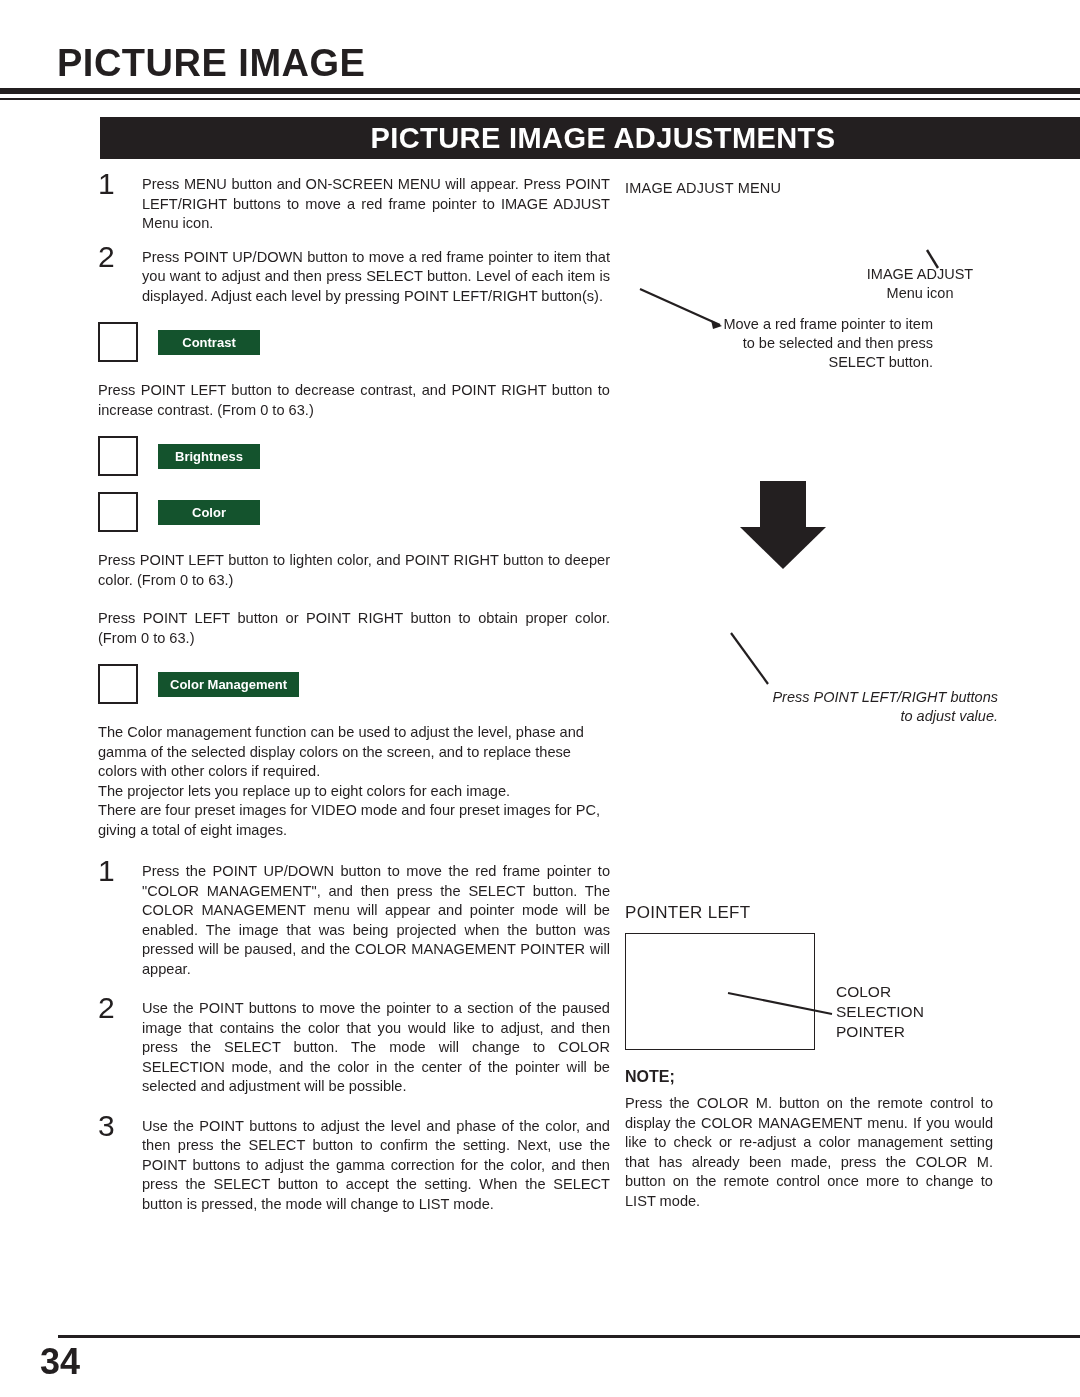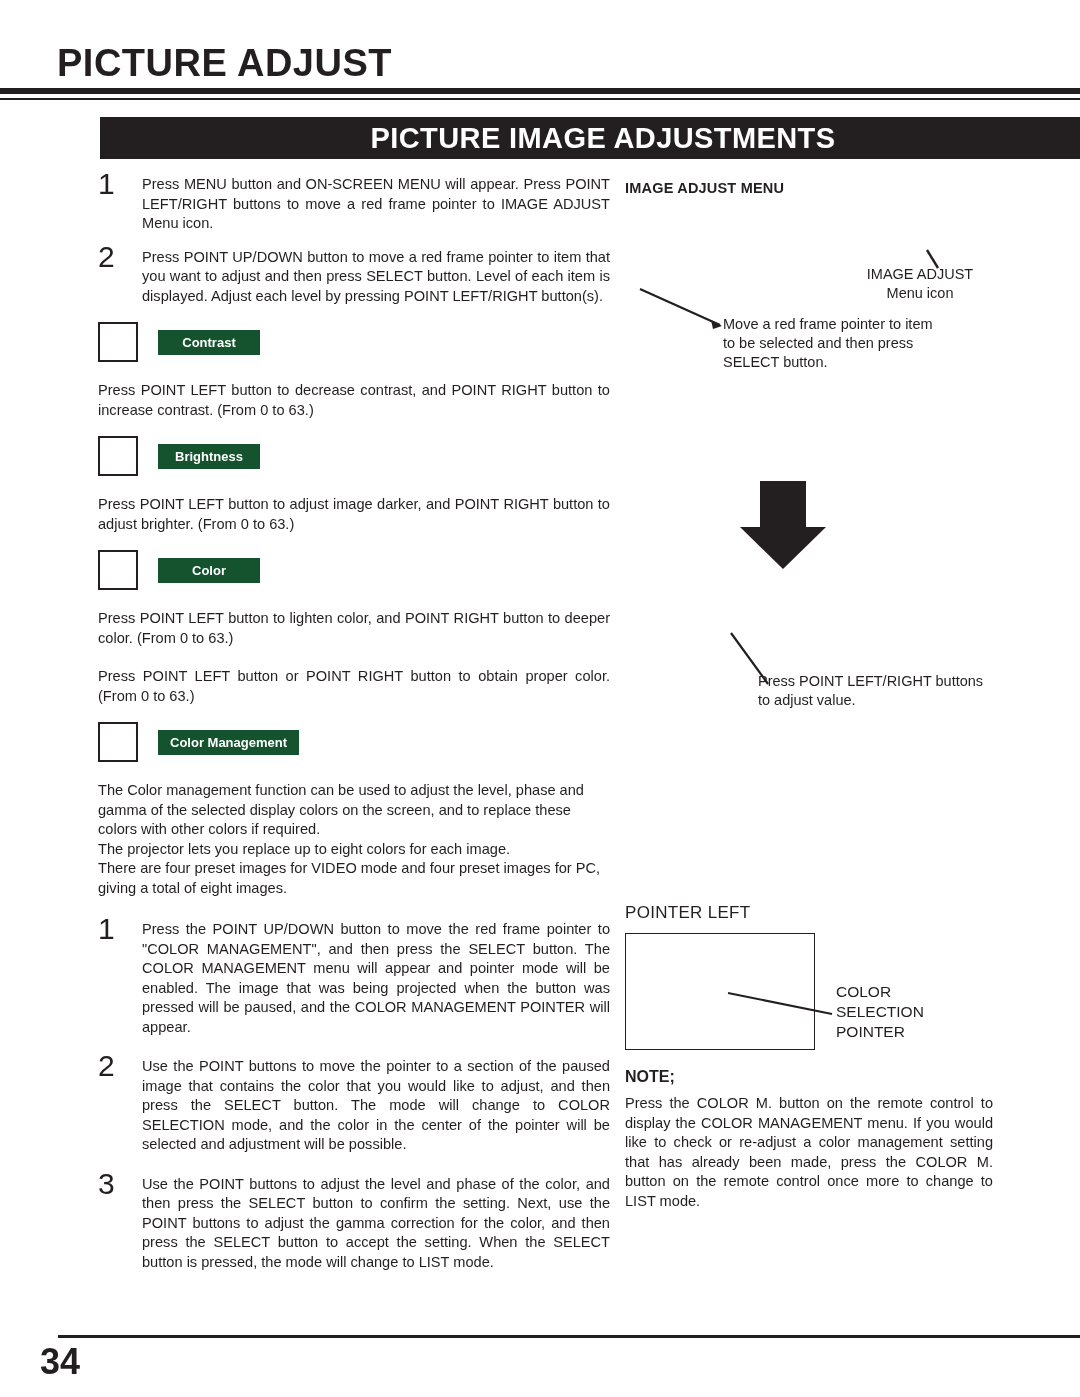--- a/index.html
+++ b/index.html
@@ -131,29 +131,30 @@
     font-size: 14.6px;
     line-height: 19.5px;
     text-align: justify;
     color: #231f20;
   }
   .item-text.nojust { text-align: left; }
 
   
   .rc-heading {
     font-size: 14.5px;
-    font-weight: bold;
+    font-weight: normal;
     color: #231f20;
     letter-spacing: 0.2px;
   }
   .rc-callout {
     position: absolute;
     font-size: 14.5px;
     line-height: 19px;
     color: #231f20;
+    text-align: right;
   }
   .rc-callout-center { text-align: center; }
 
   .pointer-mode-label {
     position: absolute;
     left: 625px;
     top: 903px;
     font-size: 17px;
     color: #231f20;
     letter-spacing: 0.3px;
@@ -221,21 +222,21 @@
     top: 1340px;
     font-size: 36px;
     font-weight: bold;
     color: #231f20;
     line-height: 44px;
   }
 </style>
 </head>
 <body>
 
-<div class="page-head-title">PICTURE ADJUST</div>
+<div class="page-head-title">PICTURE IMAGE</div>
 <div class="head-rule-thick"></div>
 <div class="head-rule-thin"></div>
 
 <div class="section-banner">
   <span class="section-banner-text">PICTURE IMAGE ADJUSTMENTS</span>
 </div>
 
 <div class="col-left">
 
   <div class="step">
@@ -254,21 +255,20 @@
       <div class="item-tag">Contrast</div>
     </div>
     <div class="item-text">Press POINT LEFT button to decrease contrast, and POINT RIGHT button to increase contrast.  (From 0 to 63.)</div>
   </div>
 
   <div class="item-block">
     <div class="item-head">
       <div class="item-icon-box"></div>
       <div class="item-tag">Brightness</div>
     </div>
-    <div class="item-text">Press POINT LEFT button to adjust image darker, and POINT RIGHT button to adjust brighter.  (From 0 to 63.)</div>
   </div>
 
   <div class="item-block">
     <div class="item-head">
       <div class="item-icon-box"></div>
       <div class="item-tag">Color</div>
     </div>
     <div class="item-text">Press POINT LEFT button to lighten color, and POINT RIGHT button to deeper color.  (From 0 to 63.)</div>
   </div>
 
@@ -305,21 +305,21 @@
 
 <div class="rc-heading" style="position:absolute; left:625px; top:180px;">IMAGE ADJUST MENU</div>
 
 <div class="rc-callout rc-callout-center" style="left:855px; top:265px; width:130px;">
   <div>IMAGE ADJUST</div>
   <div>Menu icon</div>
 </div>
 
 <div class="rc-callout" style="left:723px; top:315px; width:210px;">Move a red frame pointer to item to be selected and then press SELECT button.</div>
 
-<div class="rc-callout" style="left:758px; top:672px; width:240px;">Press POINT LEFT/RIGHT buttons to adjust value.</div>
+<div class="rc-callout" style="left:758px; top:688px; width:240px;font-style:italic;">Press POINT LEFT/RIGHT buttons to adjust value.</div>
 
 <div class="pointer-mode-label">POINTER LEFT</div>
 <div class="pointer-mode-box"></div>
 <div class="pointer-label-stack">
   <div>COLOR</div>
   <div>SELECTION</div>
   <div>POINTER</div>
 </div>
 
 <div class="note-head">NOTE;</div>

